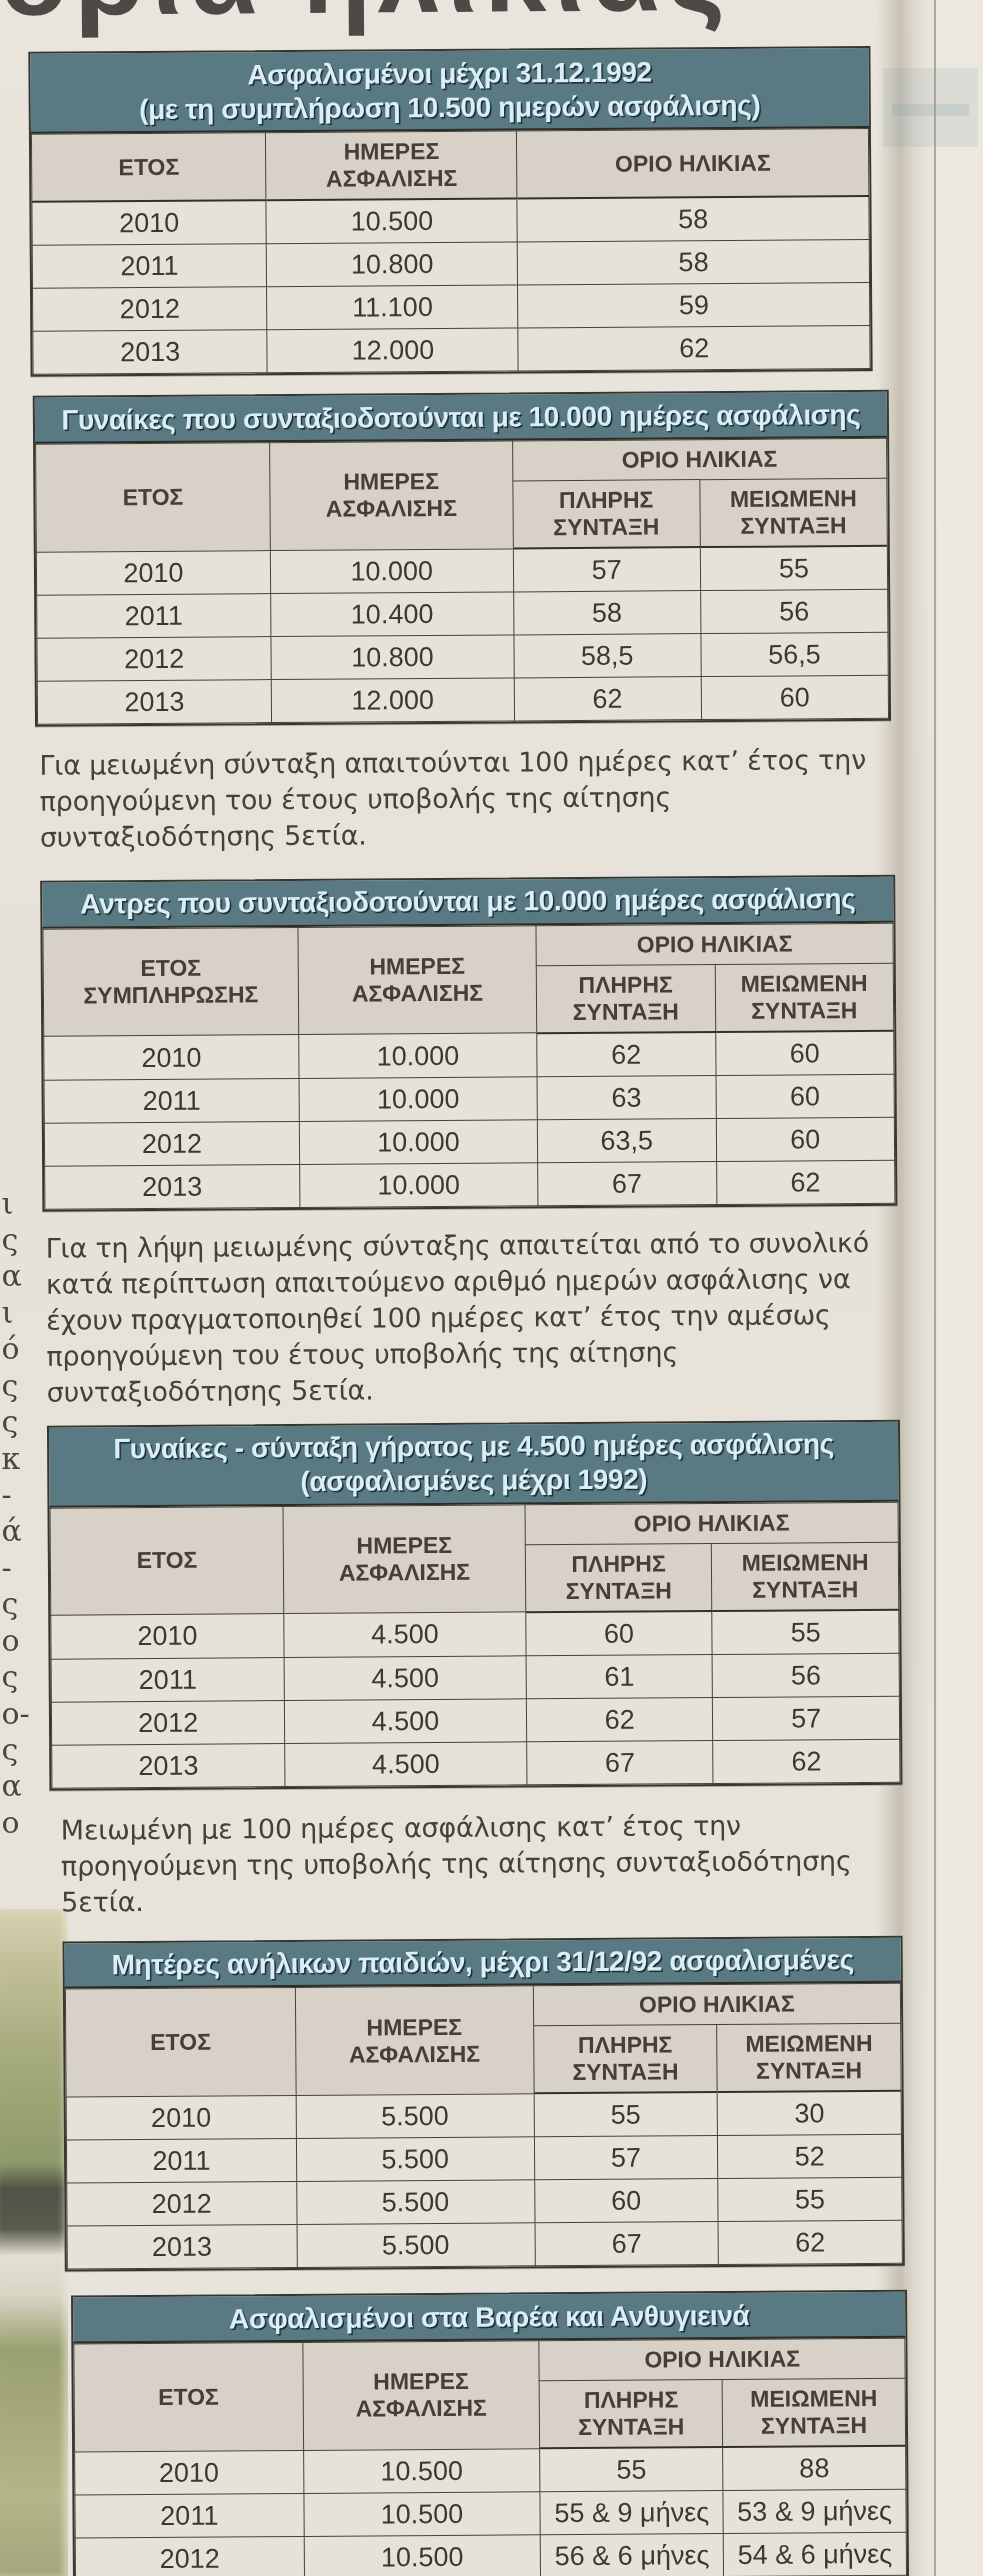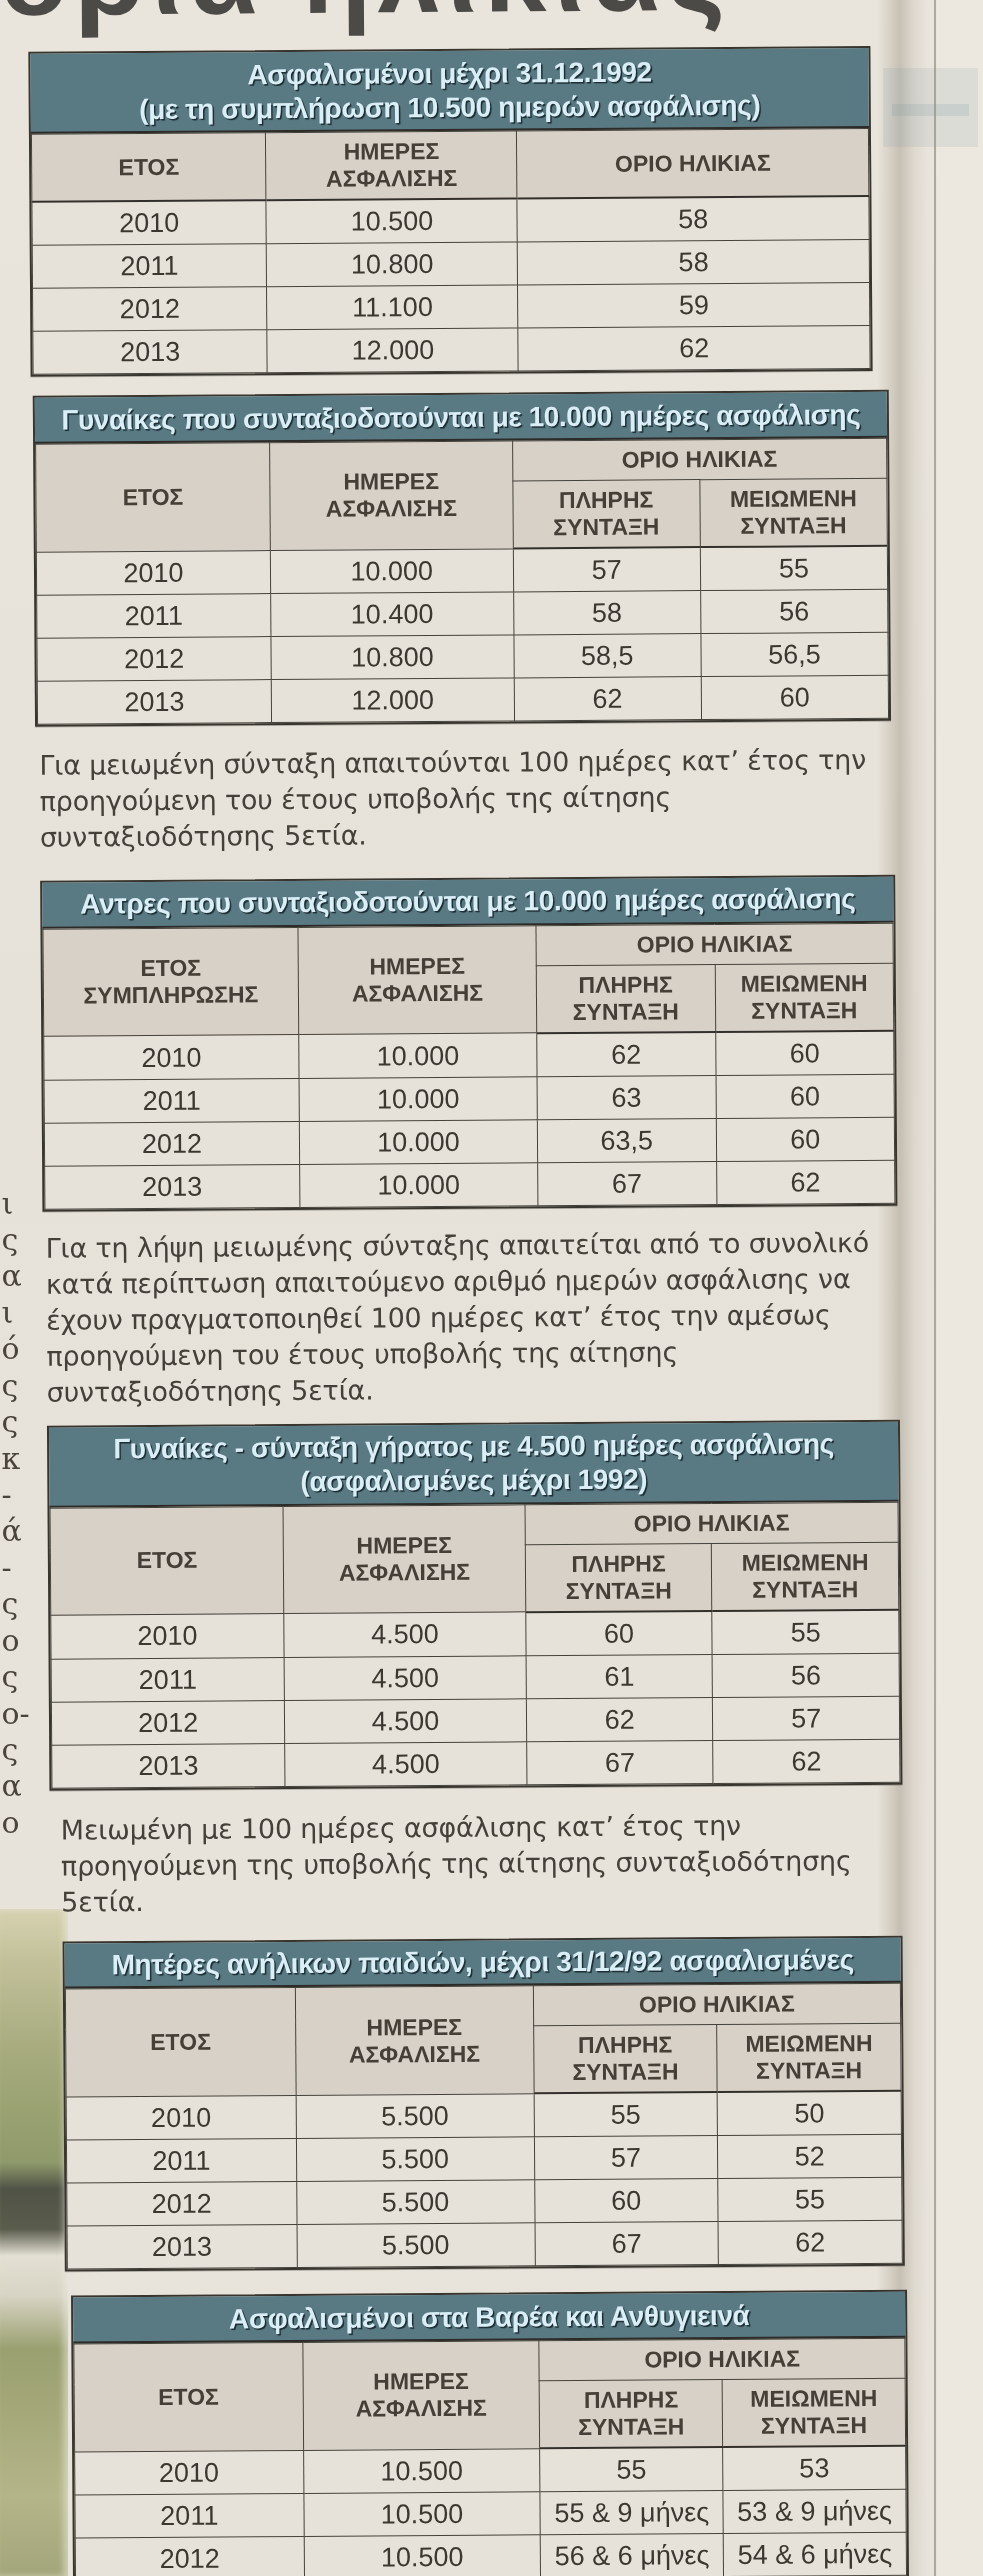--- a/index.html
+++ b/index.html
@@ -302,21 +302,21 @@
               <tr class="subrow">
                 <th><span>ΠΛΗΡΗΣ</span><br><span>ΣΥΝΤΑΞΗ</span></th>
                 <th><span>ΜΕΙΩΜΕΝΗ</span><br><span>ΣΥΝΤΑΞΗ</span></th>
               </tr>
             </thead>
             <tbody>
               <tr>
                 <td>2010</td>
                 <td>5.500</td>
                 <td>55</td>
-                <td>50</td>
+                <td>30</td>
               </tr>
               <tr>
                 <td>2011</td>
                 <td>5.500</td>
                 <td>57</td>
                 <td>52</td>
               </tr>
               <tr>
                 <td>2012</td>
                 <td>5.500</td>
@@ -352,21 +352,21 @@
               <tr class="subrow">
                 <th><span>ΠΛΗΡΗΣ</span><br><span>ΣΥΝΤΑΞΗ</span></th>
                 <th><span>ΜΕΙΩΜΕΝΗ</span><br><span>ΣΥΝΤΑΞΗ</span></th>
               </tr>
             </thead>
             <tbody>
               <tr>
                 <td>2010</td>
                 <td>10.500</td>
                 <td>55</td>
-                <td>53</td>
+                <td>88</td>
               </tr>
               <tr>
                 <td>2011</td>
                 <td>10.500</td>
                 <td>55 &amp; 9 μήνες</td>
                 <td>53 &amp; 9 μήνες</td>
               </tr>
               <tr>
                 <td>2012</td>
                 <td>10.500</td>

